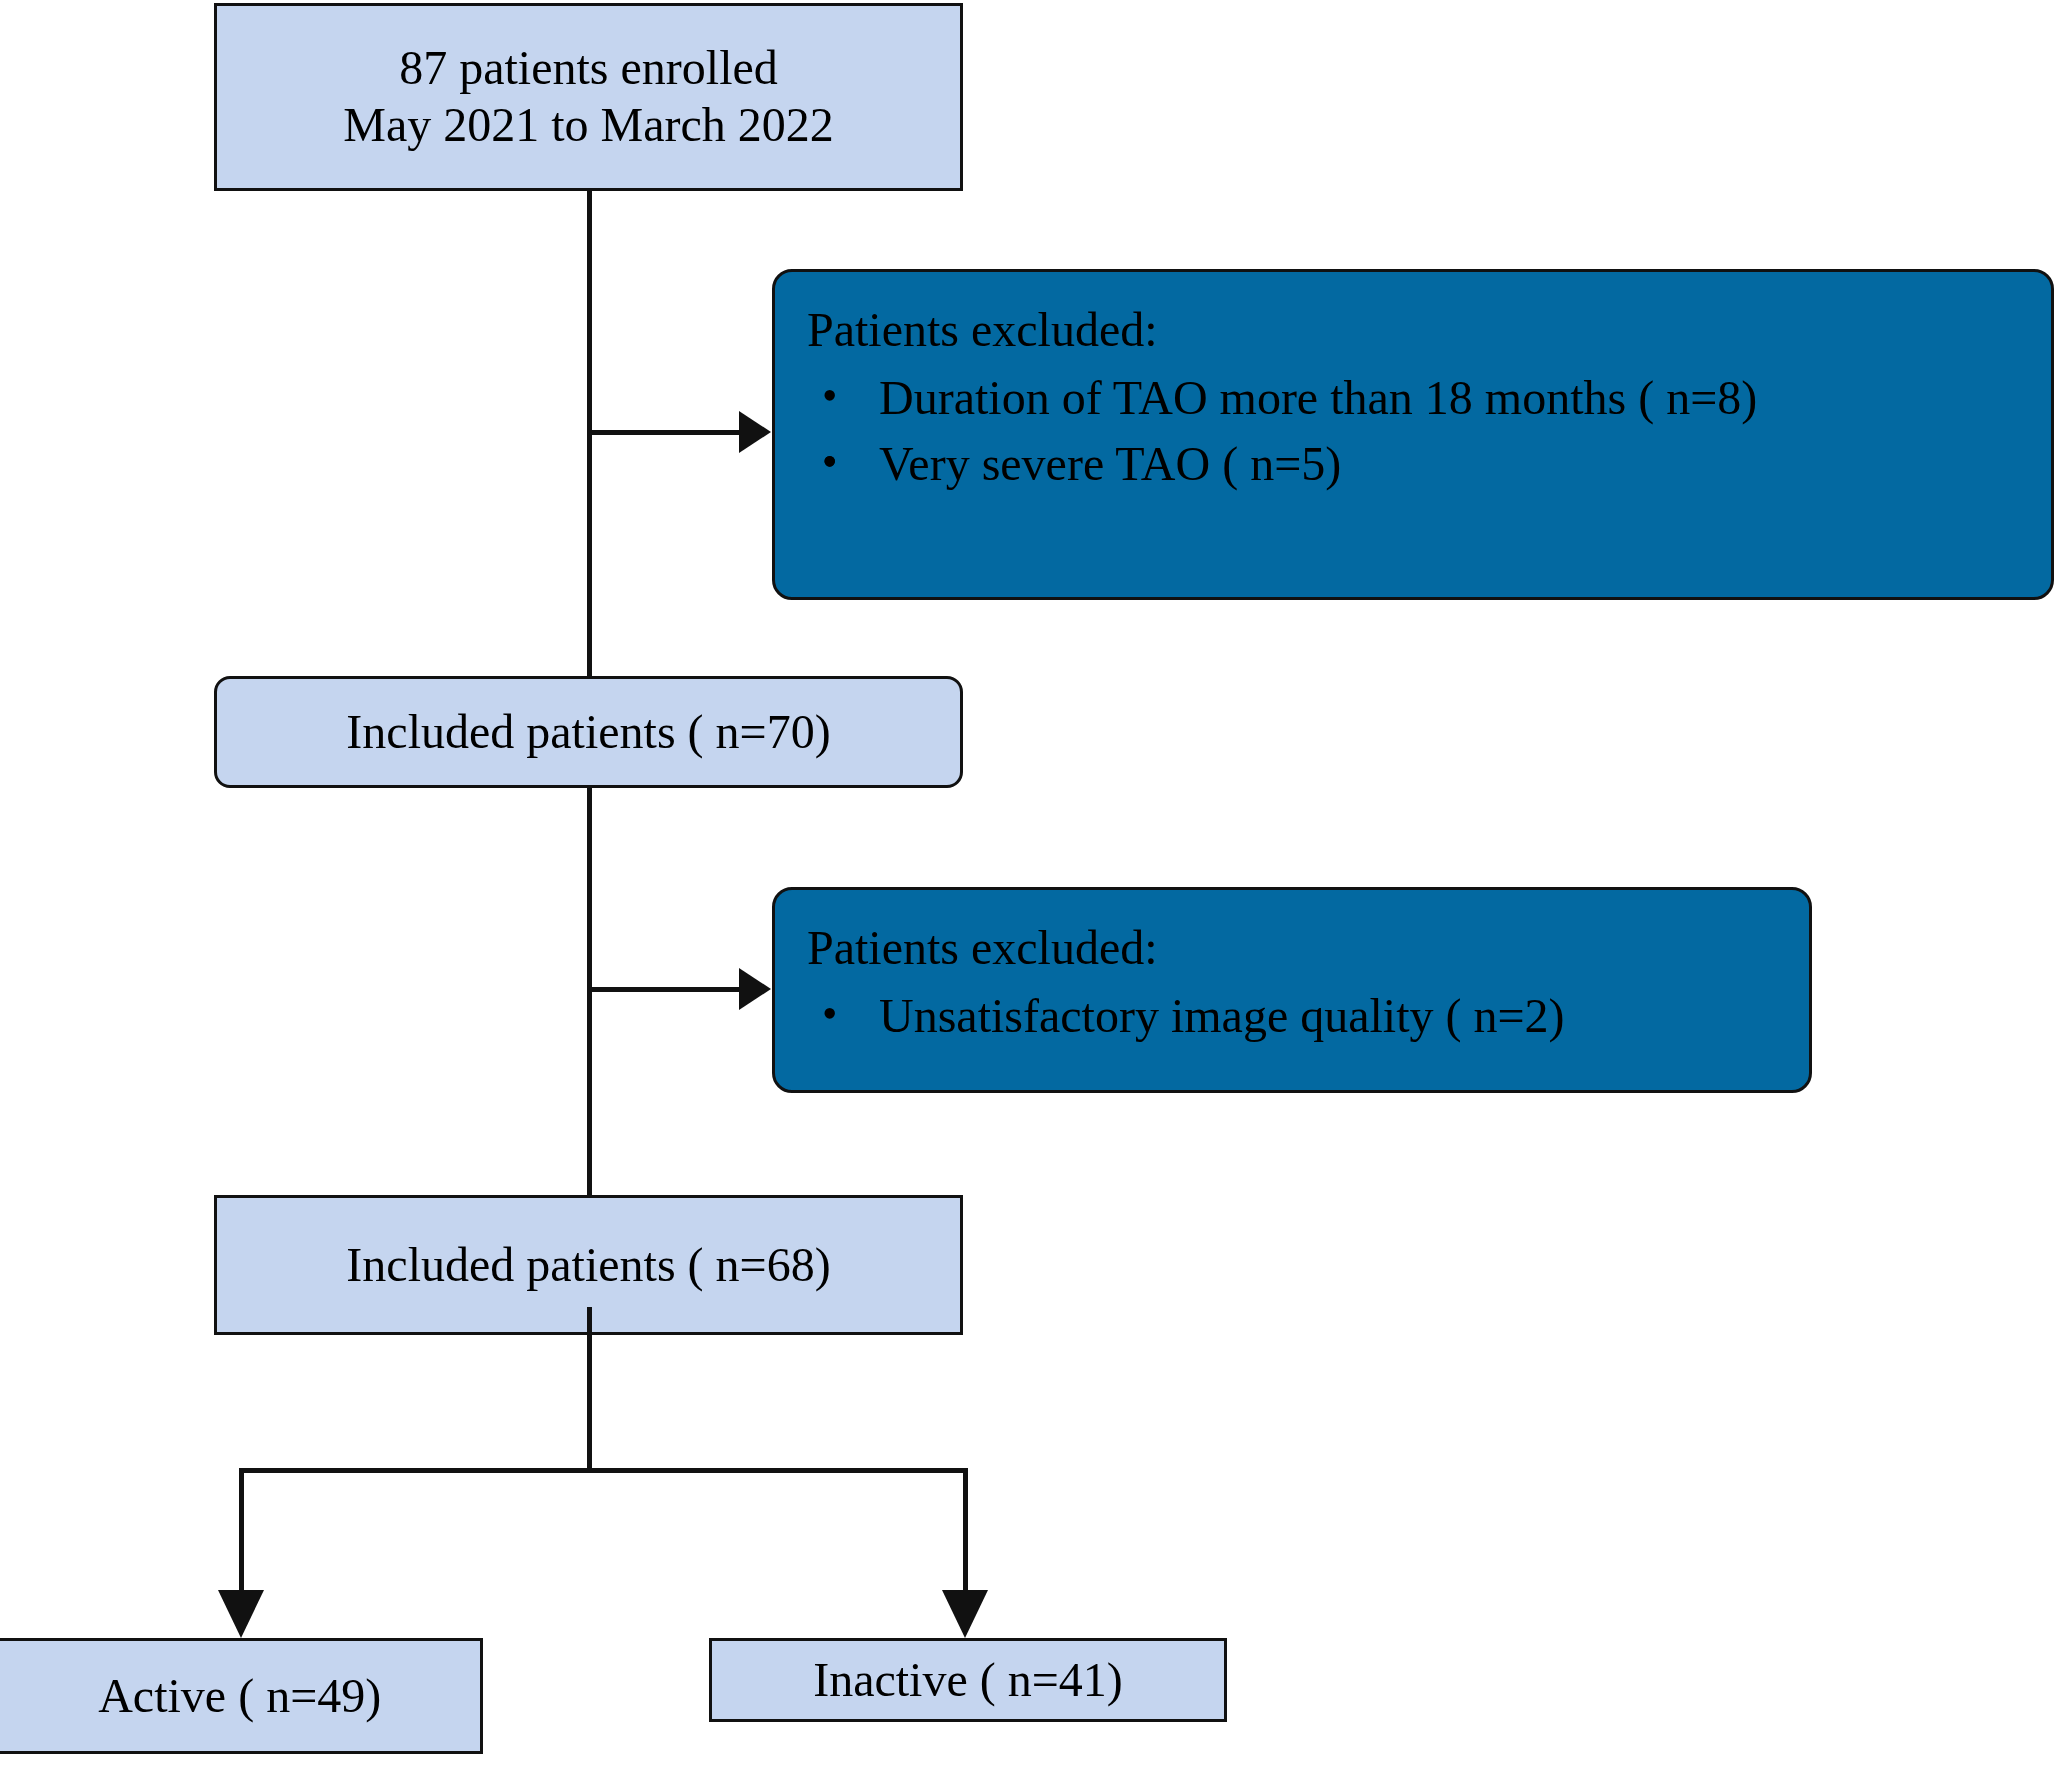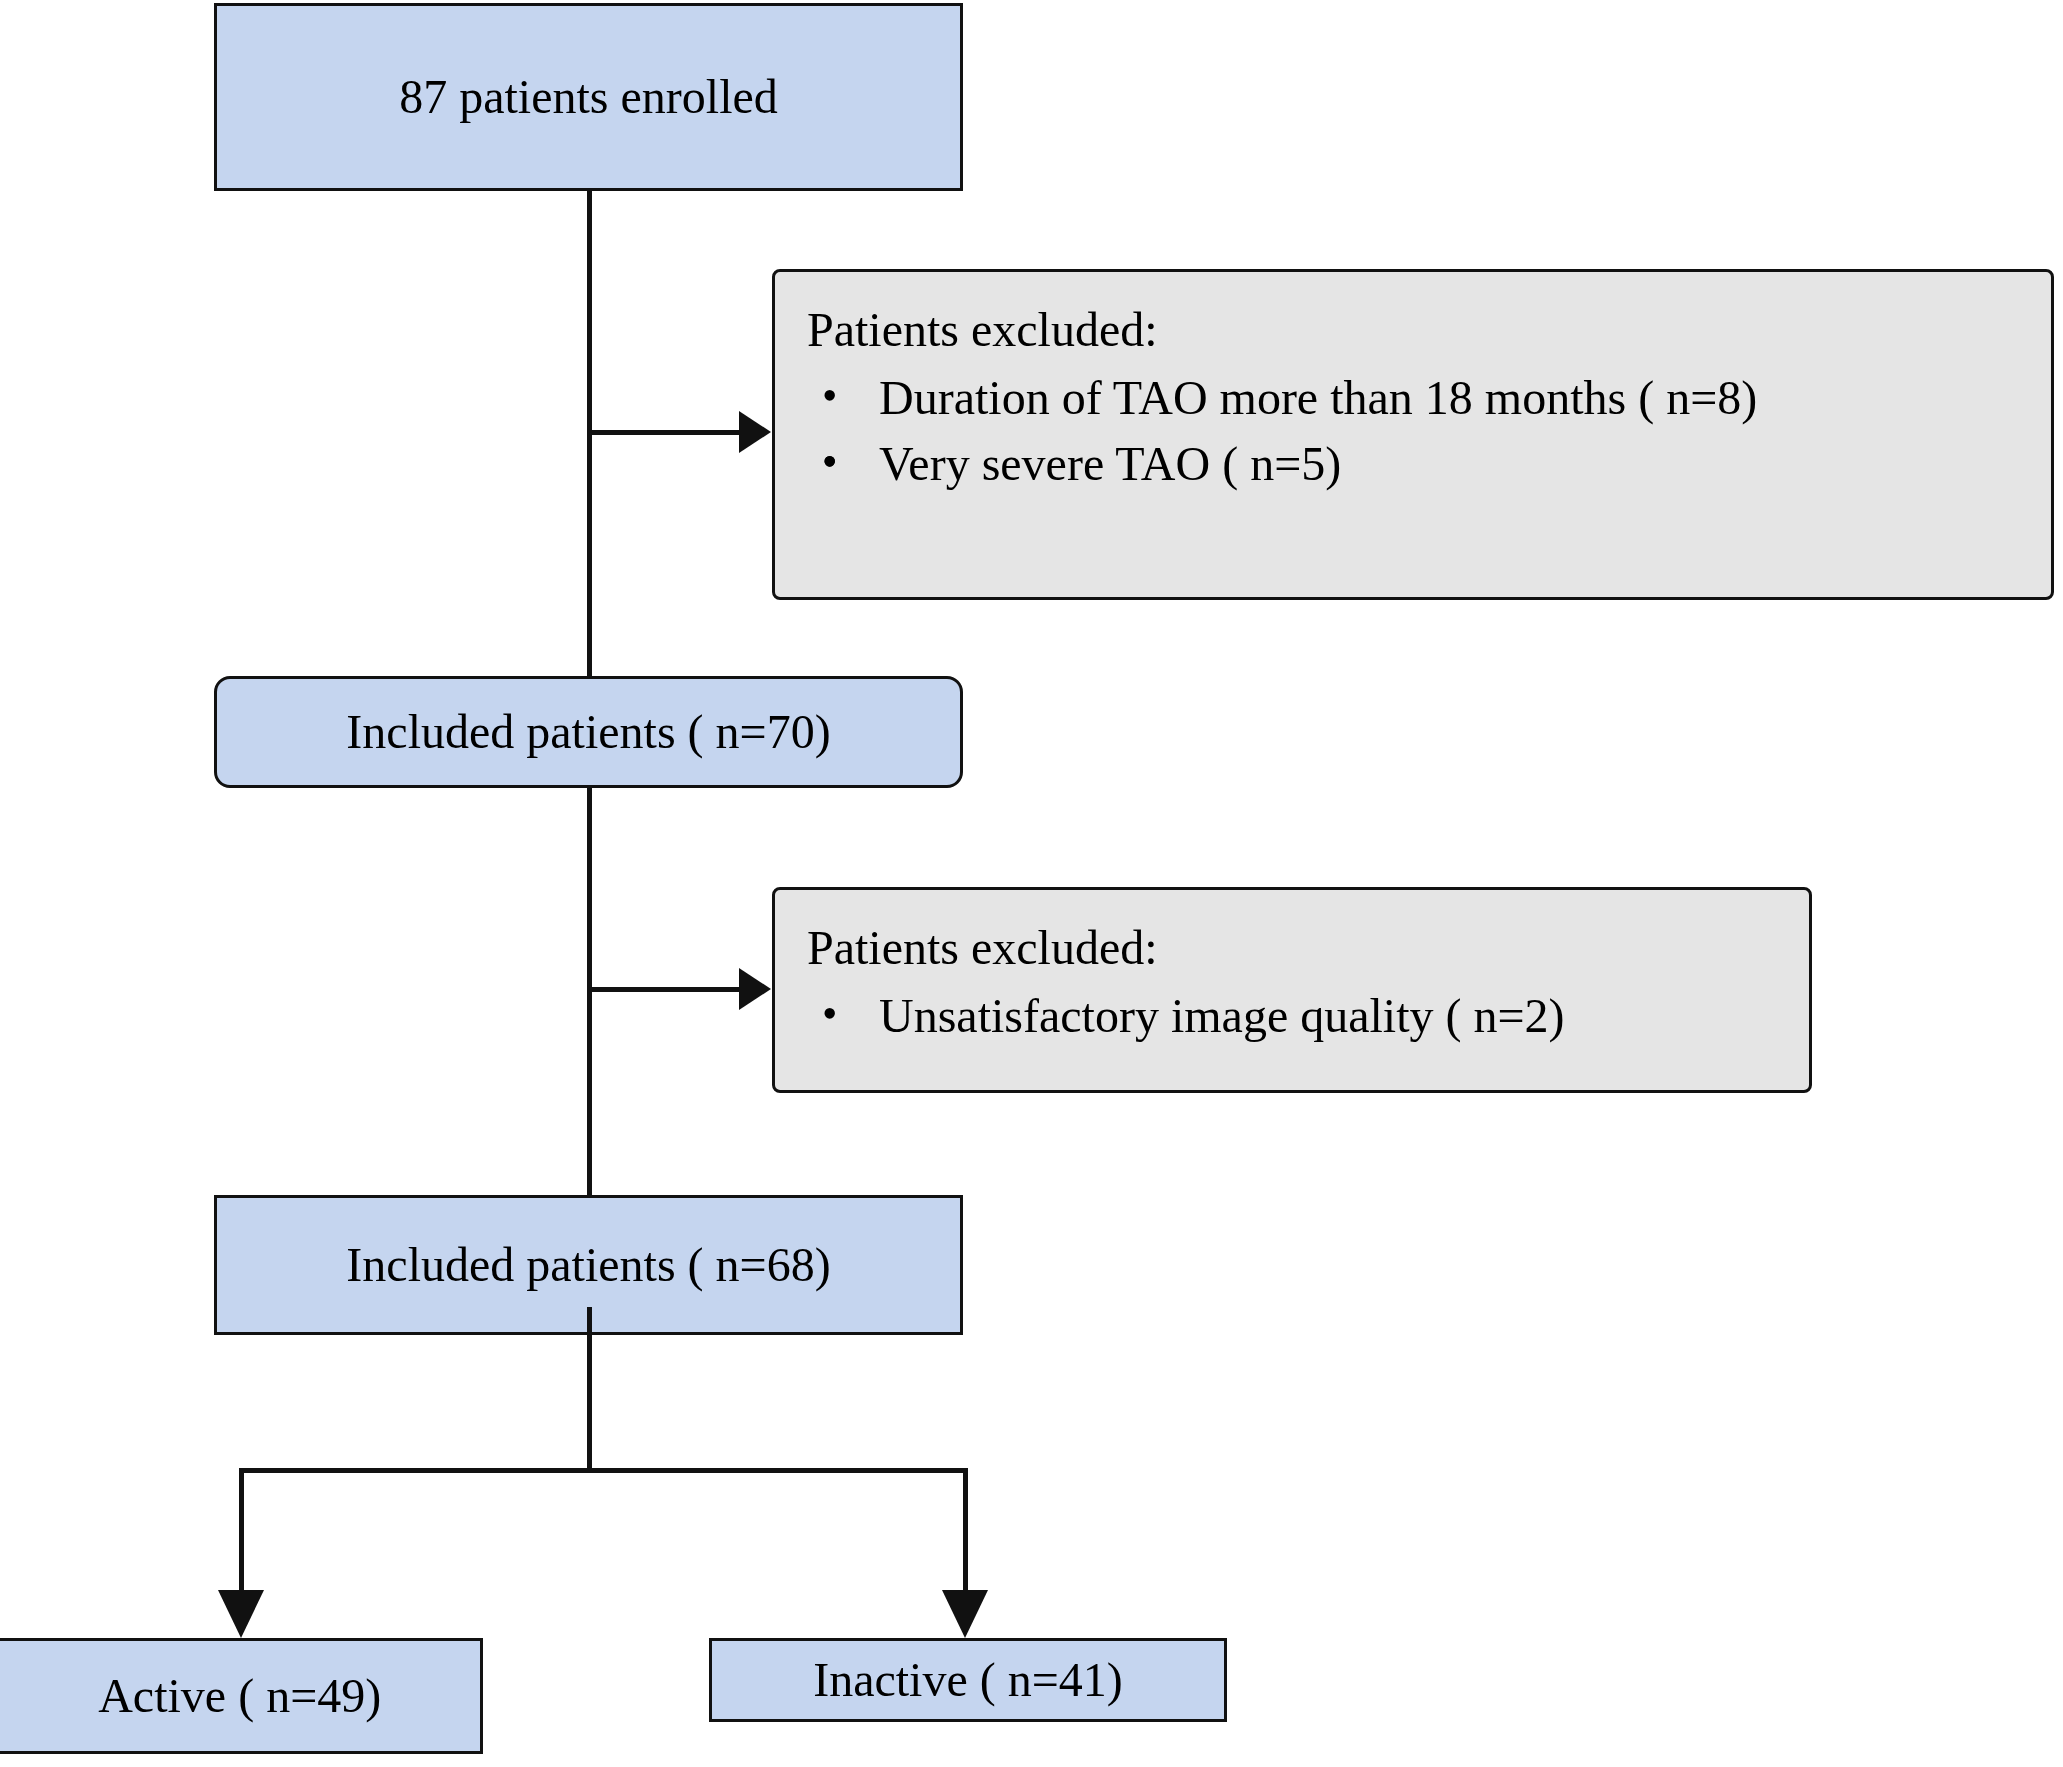--- a/index.html
+++ b/index.html
@@ -31,23 +31,23 @@
     line-height: 1.18;
     font-size: 48px;
     padding: 3.8px 9.5px;
   }
   .proc-box .line { display: block; white-space: nowrap; }
 
   
   .excl-box {
     position: absolute;
     box-sizing: border-box;
-    background: #e5e5e5;
+    background: #0369a1;
     border: 3.8px solid #111111;
-    border-radius: 8px;
+    border-radius: 20px;
     color: #000000;
     font-size: 48px;
     line-height: 1.30;
     padding: 27px 32px 23px 32px;
   }
   .excl-title {
     display: block;
     white-space: nowrap;
     margin-bottom: 5.7px;
   }
@@ -100,20 +100,21 @@
     border-top: 48px solid #111111;
   }
 </style>
 </head>
 <body>
 
 <div id="canvas">
 
   <div class="proc-box" style="left:214px; top:2.9px; width:749px; height:188px;">
     <span class="line">87 patients enrolled</span>
+    <span class="line">May 2021 to March 2022</span>
   </div>
 
   <div class="vline" style="left:587px; top:191px; height:485px;"></div>
 
   <div class="hline" style="left:587px; top:430px; width:152px;"></div>
   <div class="arrow-right" style="left:739px; top:411px;"></div>
 
   <div class="excl-box" style="left:772px; top:269px; width:1282px; height:331px;">
     <span class="excl-title">Patients excluded:</span>
     <ul class="excl-list">

